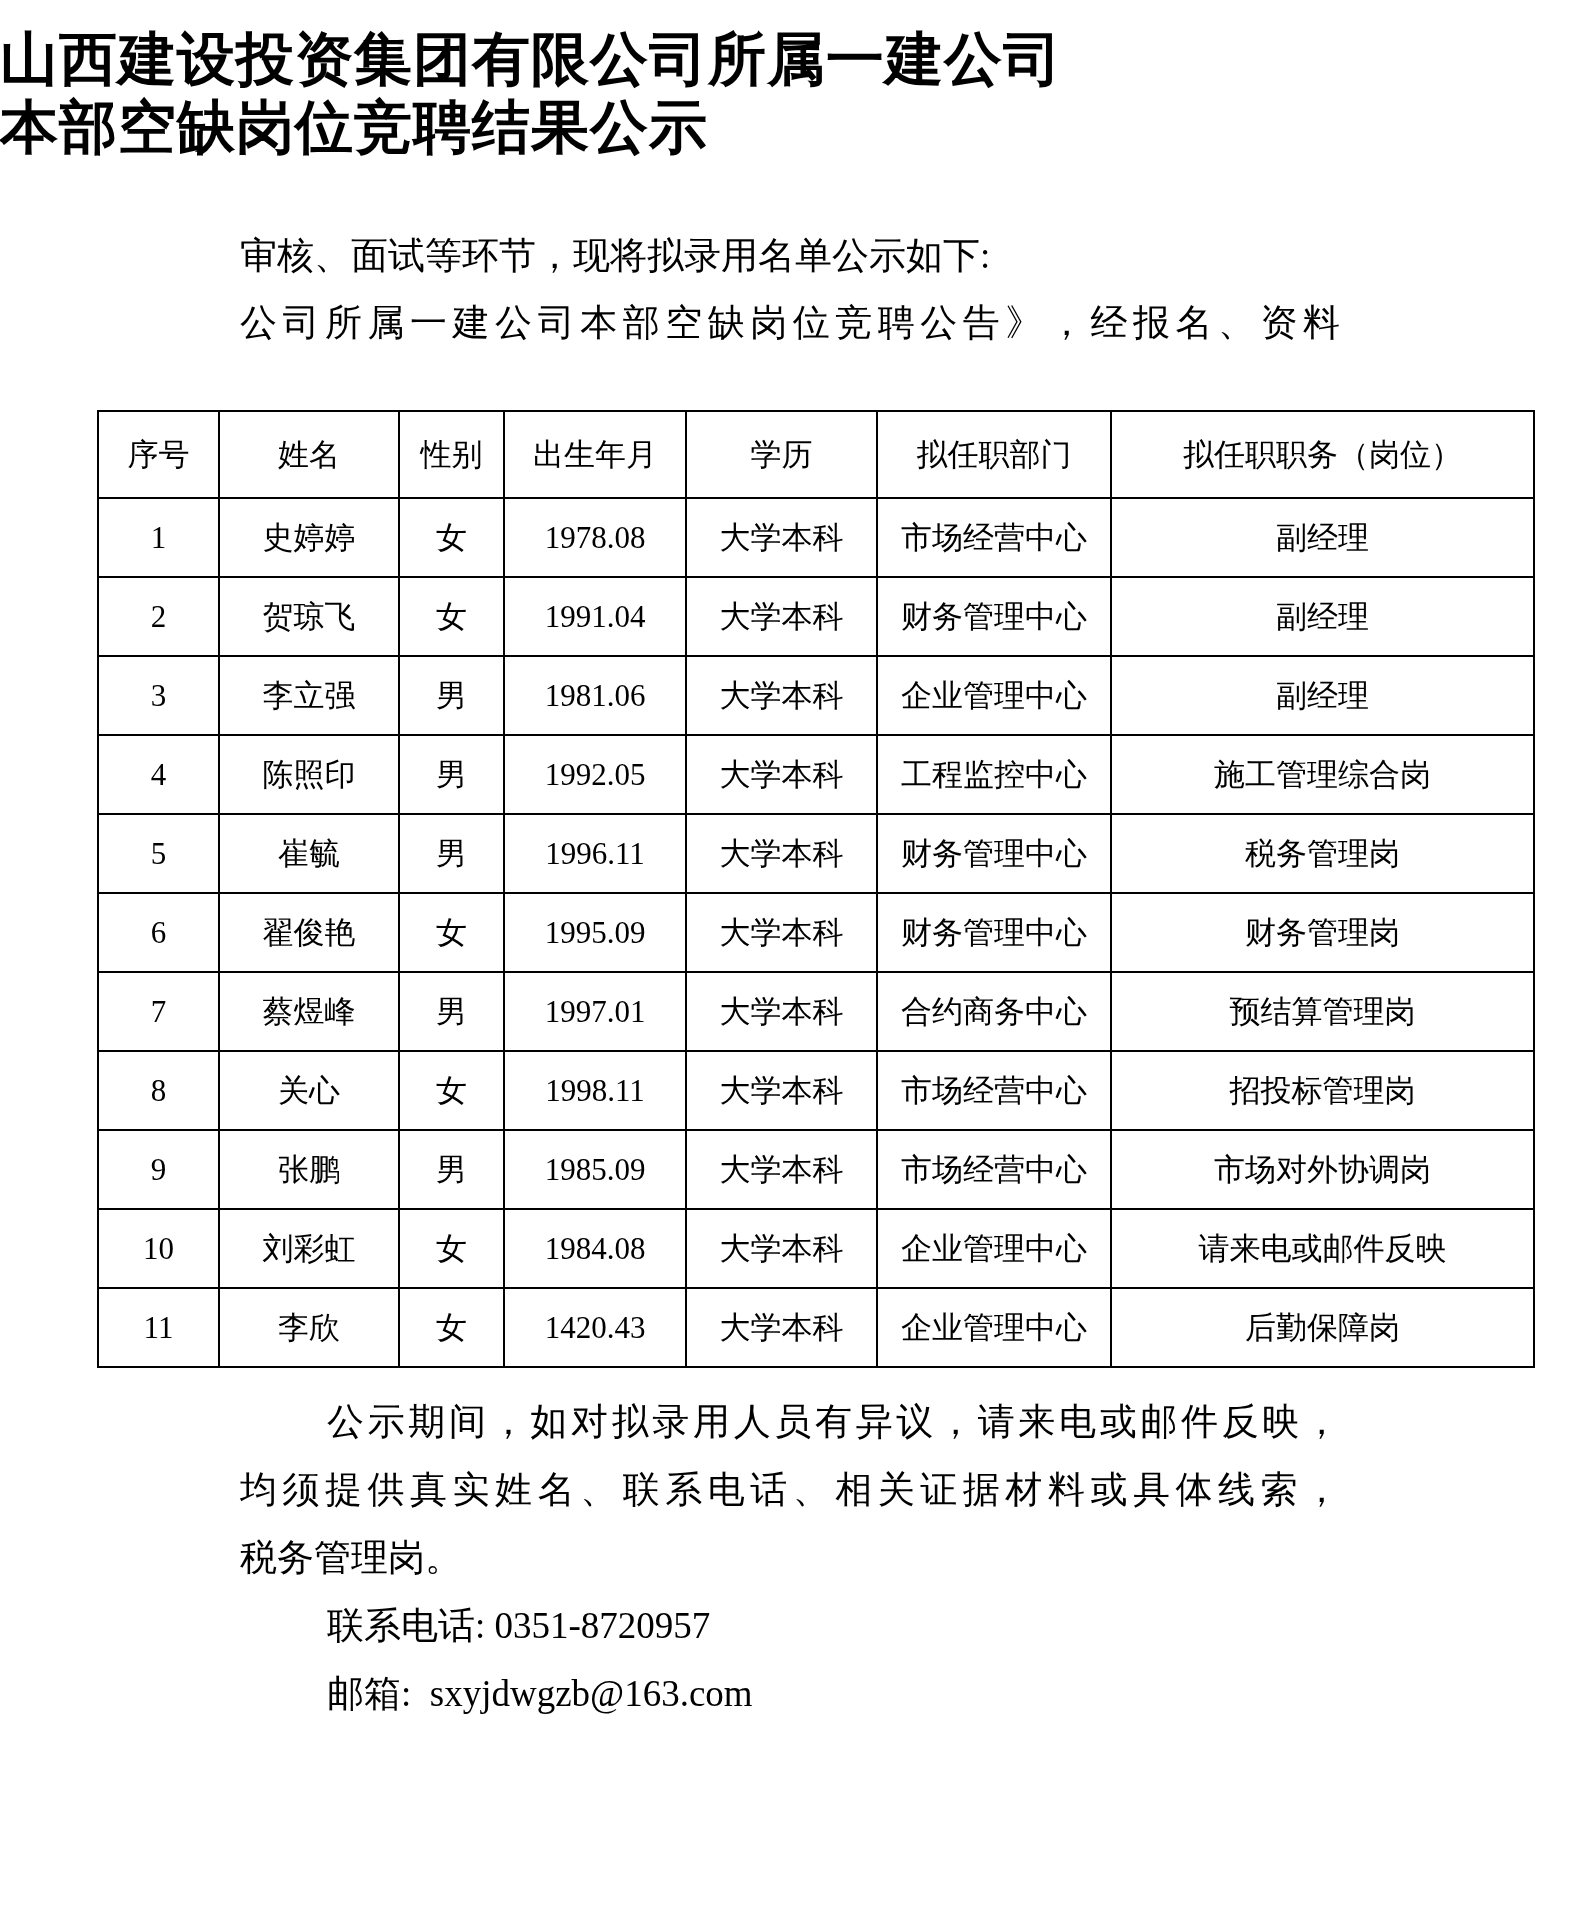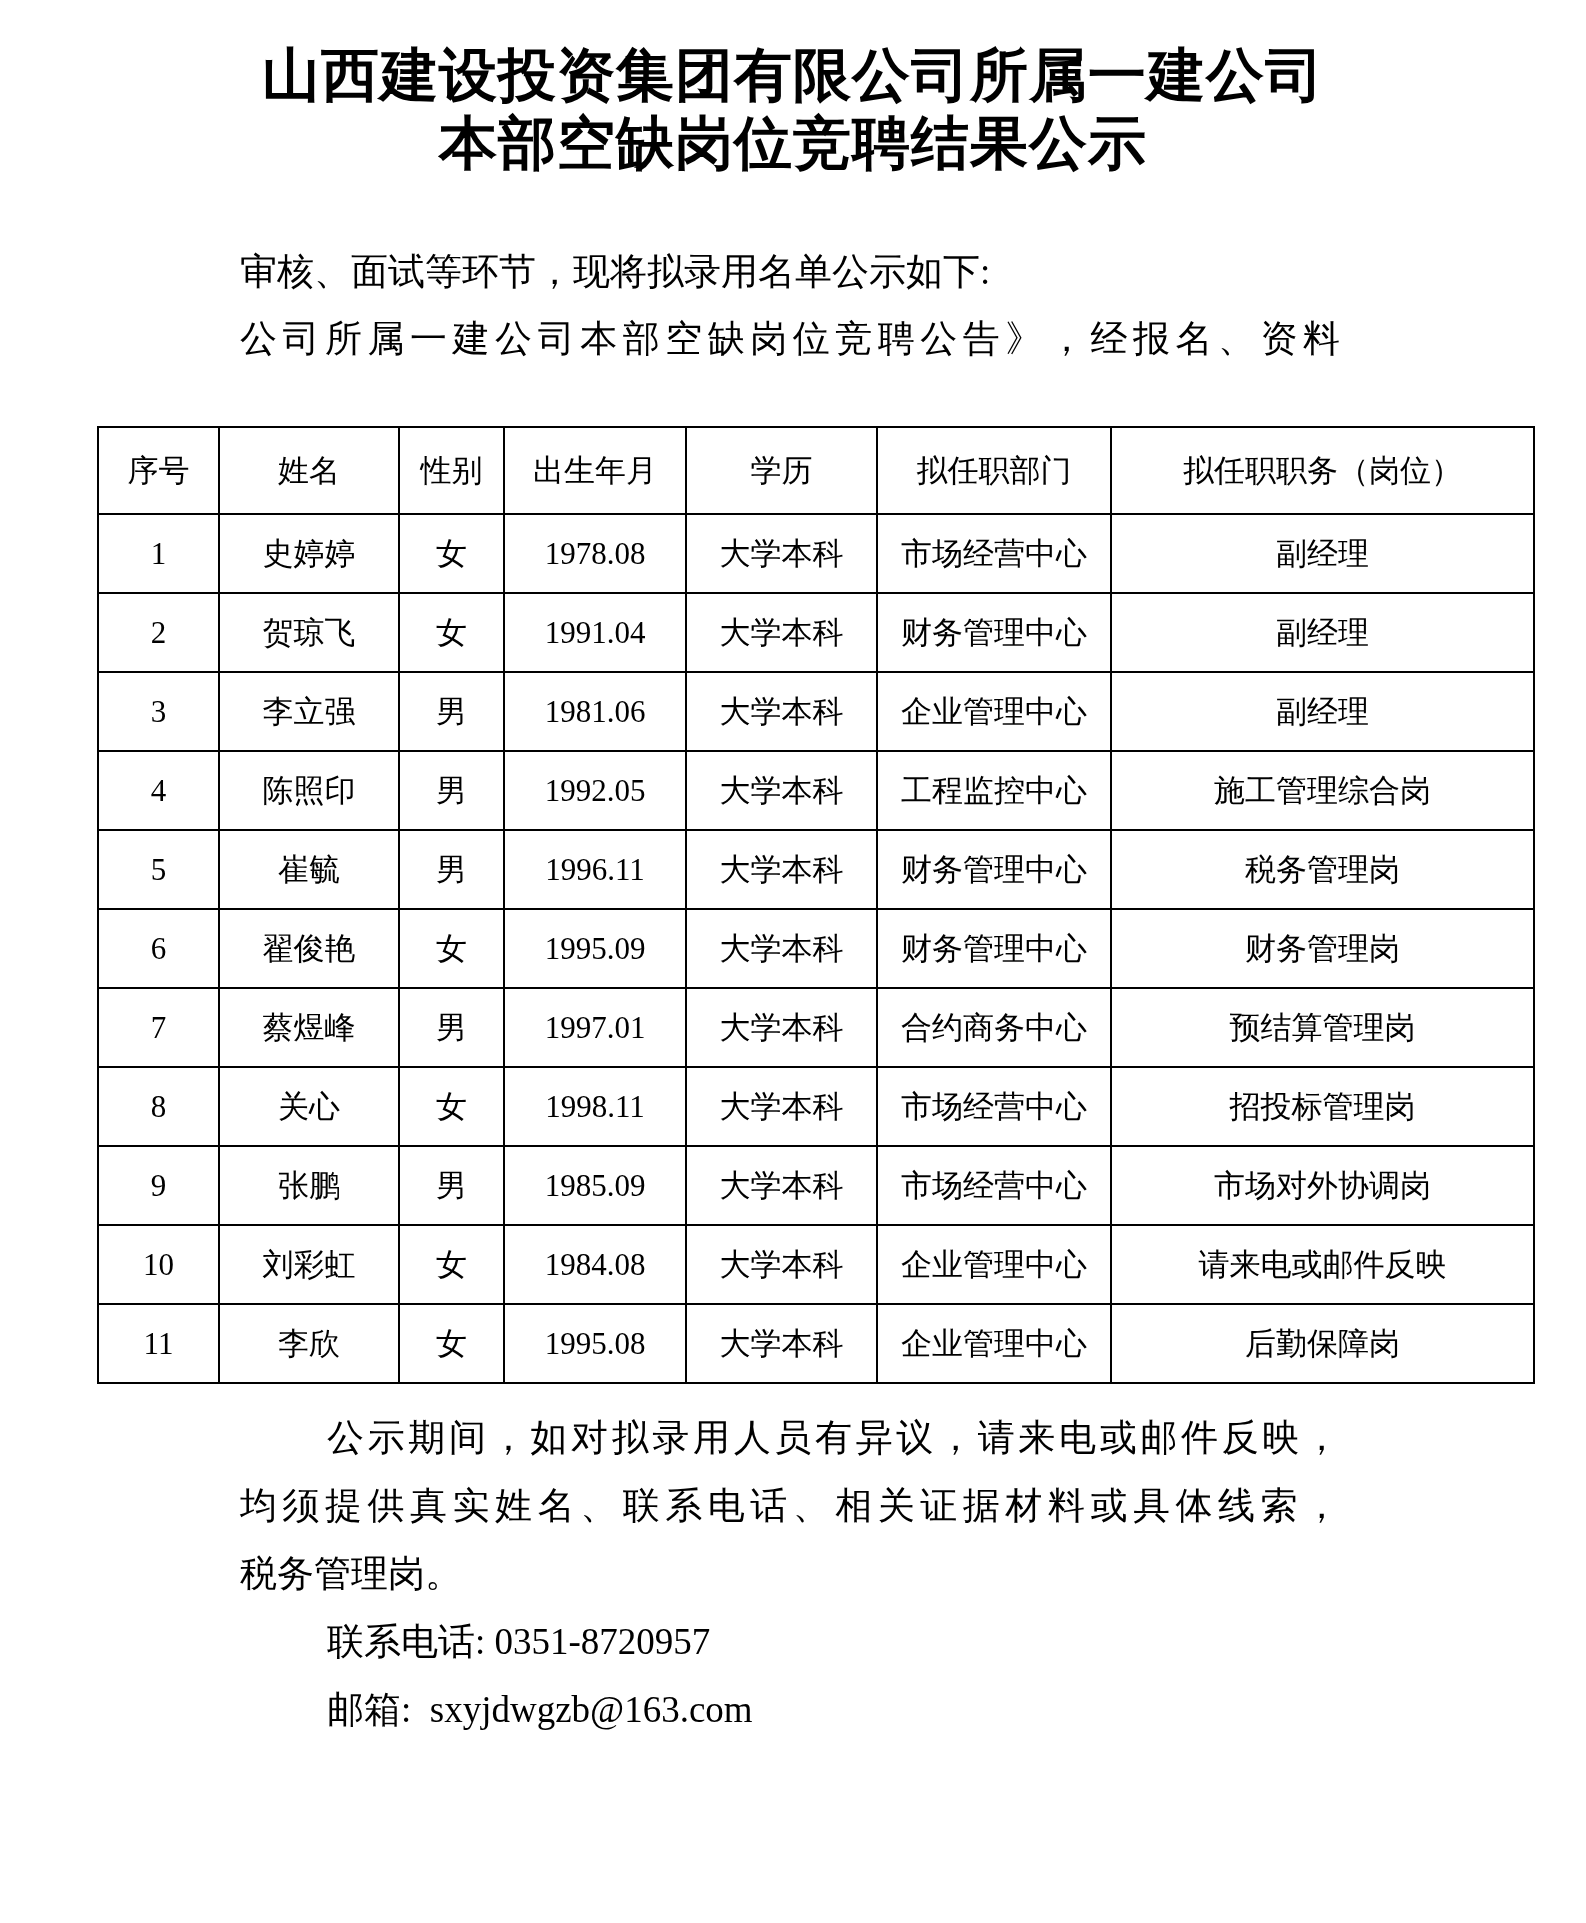--- a/index.html
+++ b/index.html
@@ -10,22 +10,21 @@
   .page {
     position: relative;
     width: 1586px;
     height: 1923px;
     background: #ffffff;
     color: #000000;
     font-family: "Liberation Serif", "DejaVu Serif", serif;
     overflow: hidden;
   }
   .title {
-    padding-top: 42px;
-    text-align: center;
+    padding-top: 26px;
     font-size: 58px;
     line-height: 68px;
     font-weight: bold;
     letter-spacing: 1px;
   }
   .text-block {
     margin-left: 240px;
     width: 1100px;
     font-size: 37px;
     line-height: 67px;
@@ -192,21 +191,21 @@
           <td>女</td>
           <td>1984.08</td>
           <td>大学本科</td>
           <td>企业管理中心</td>
           <td>请来电或邮件反映</td>
         </tr>
         <tr>
           <td>11</td>
           <td>李欣</td>
           <td>女</td>
-          <td>1995.08</td>
+          <td>1420.43</td>
           <td>大学本科</td>
           <td>企业管理中心</td>
           <td>后勤保障岗</td>
         </tr>
       </tbody>
   </table>
 
   <div class="text-block outro">
     <div class="line fill indent">公示期间，如对拟录用人员有异议，请来电或邮件反映，</div>
     <div class="line fill">均须提供真实姓名、联系电话、相关证据材料或具体线索，</div>

